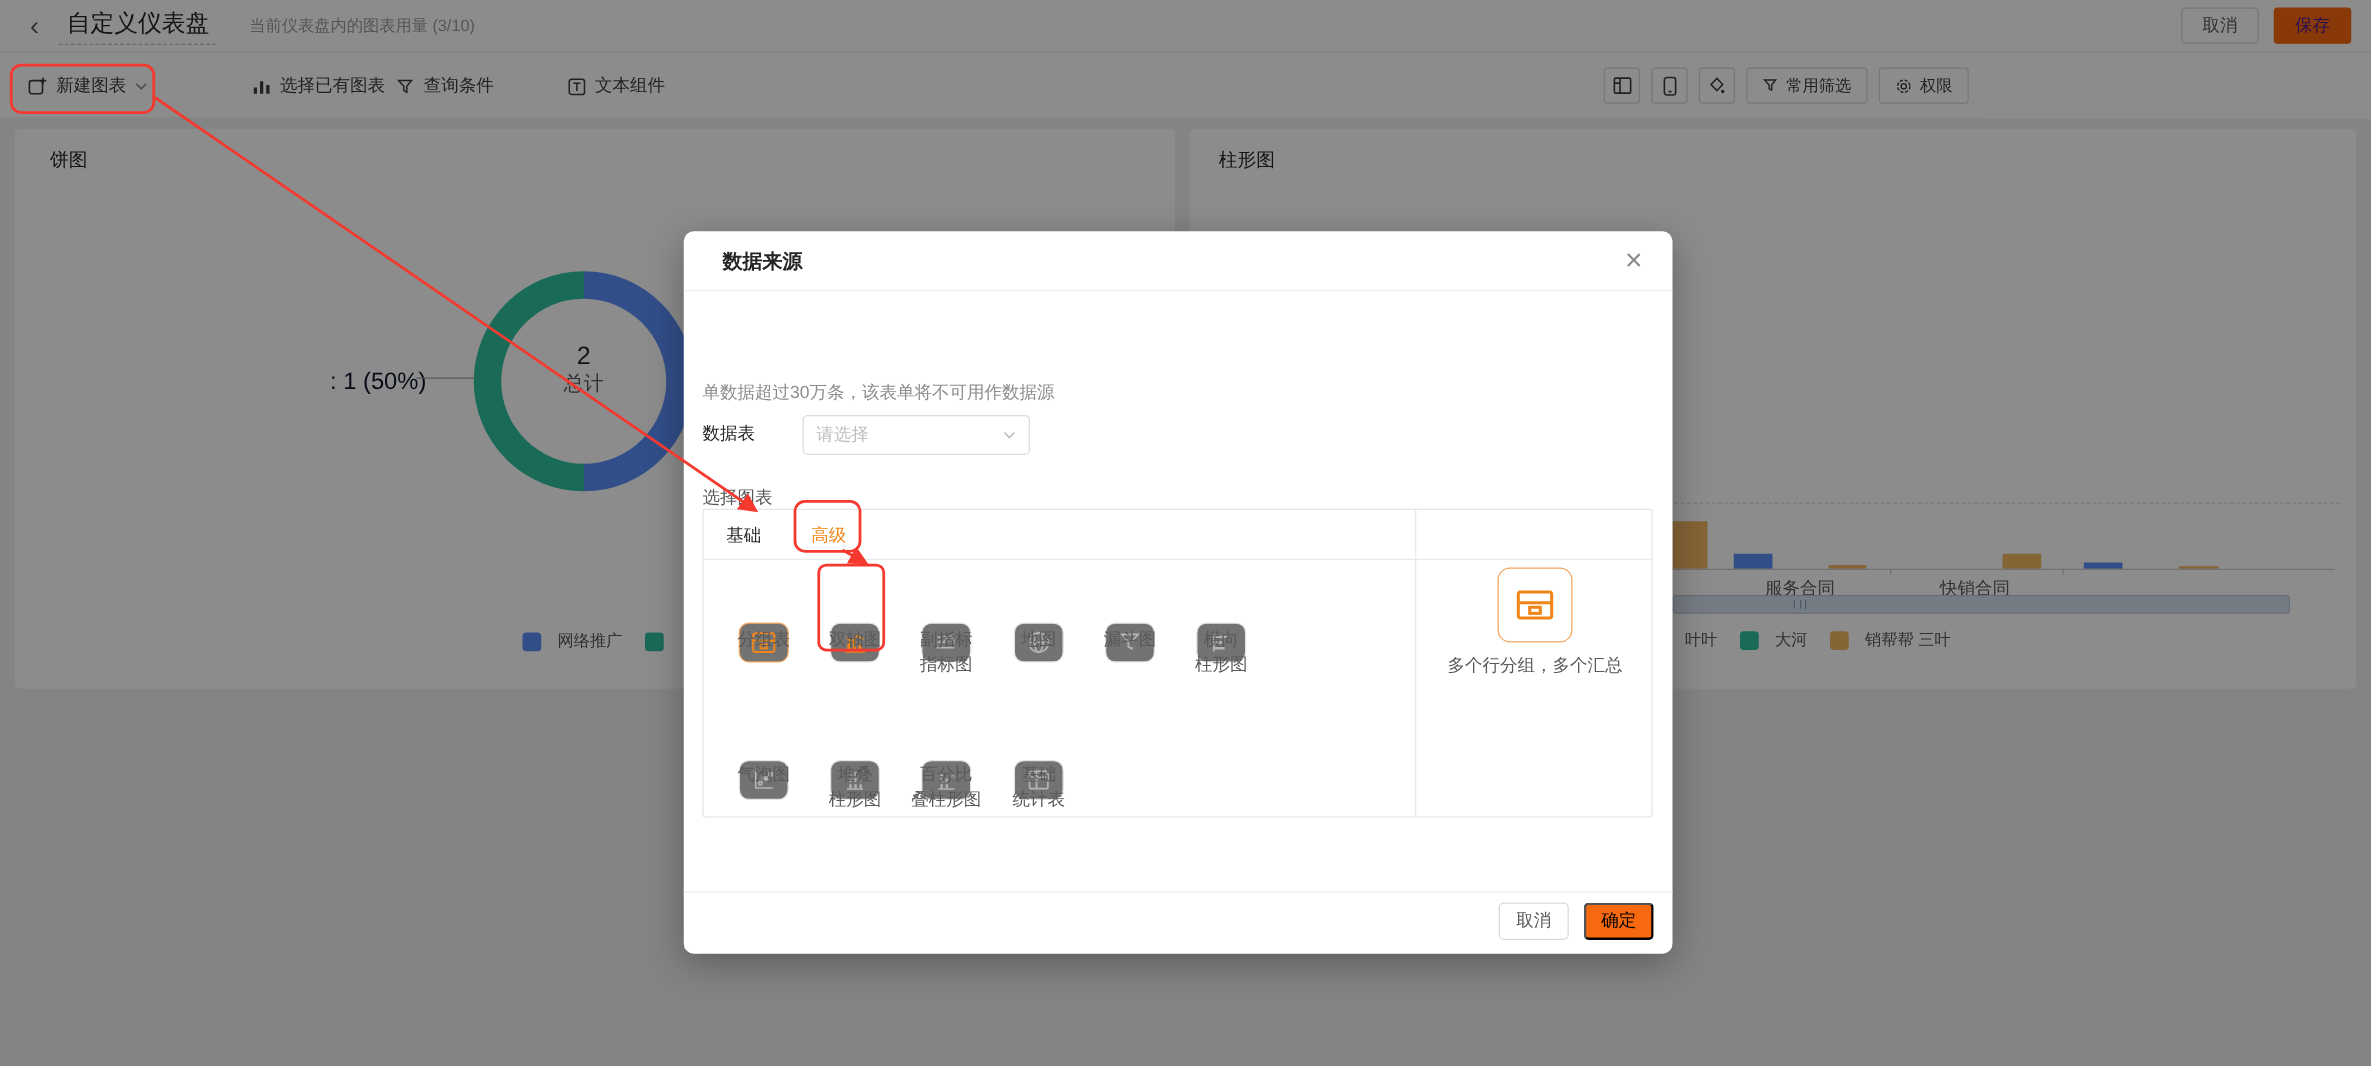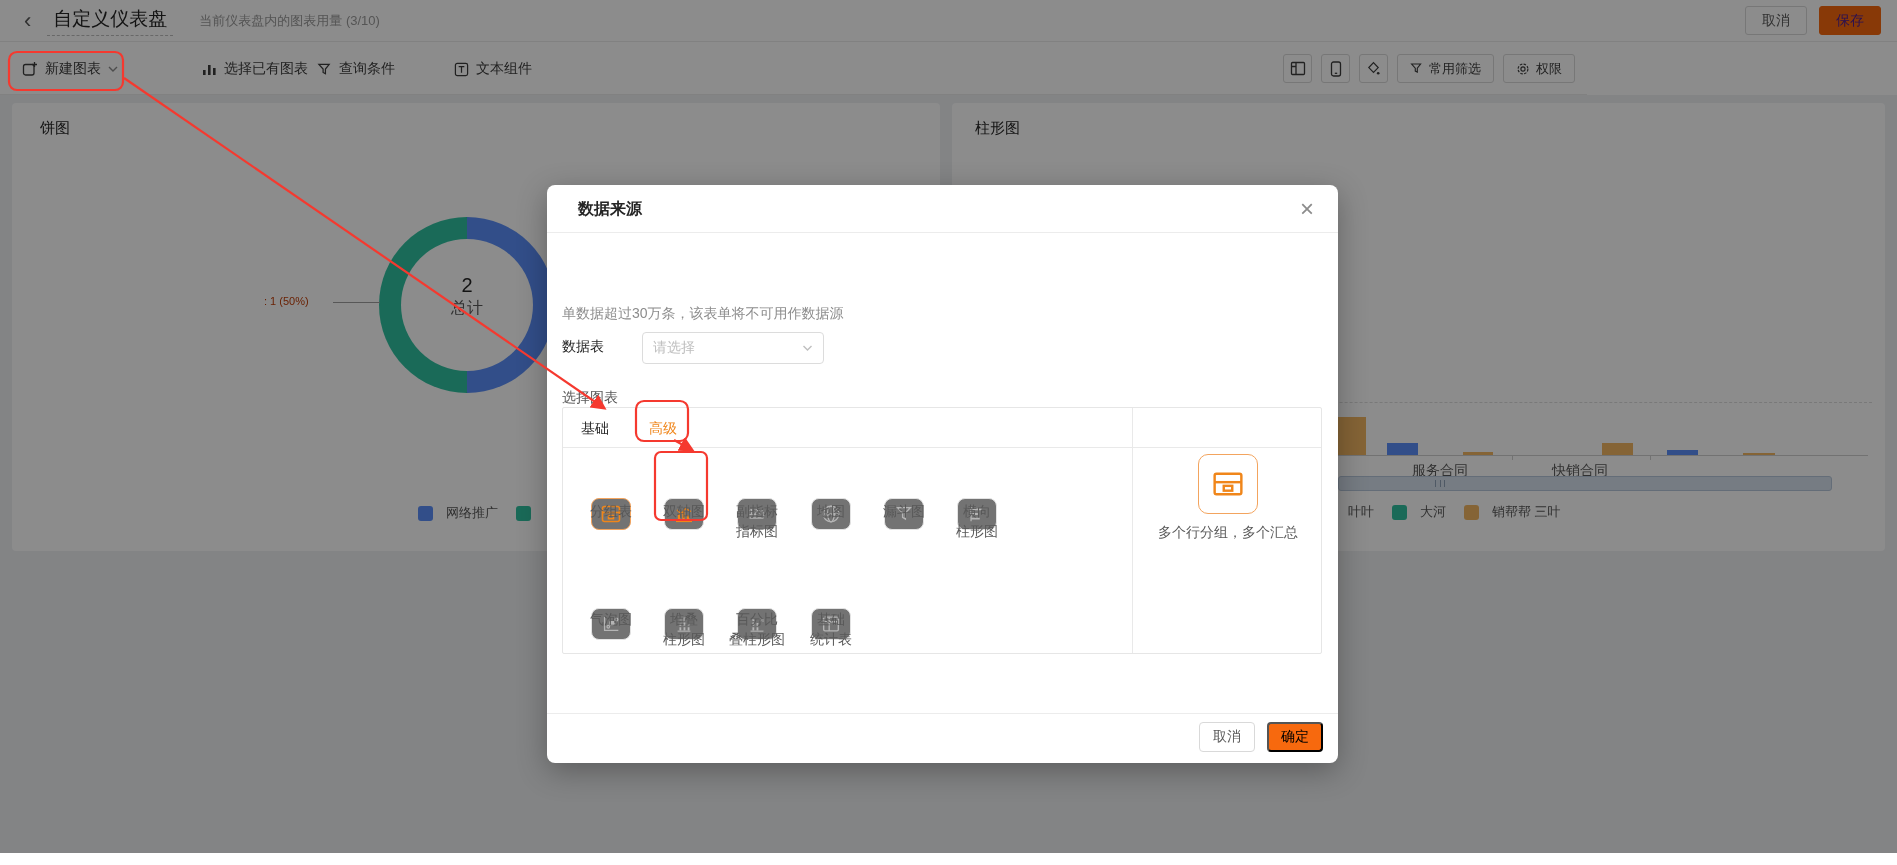--- a/index.html
+++ b/index.html
@@ -39,21 +39,21 @@
   .panel-title { position:absolute; left:28px; top:16px; font-size:15px; color:#262626; }
   .panel-bar .panel-title { left:23px; }
 
   
   .donut { position:absolute; left:367px; top:114px; width:176px; height:176px; border-radius:50%; }
   .donut::after { content:""; position:absolute; left:22px; top:22px; width:132px; height:132px;
                   border-radius:50%; background:#fff; }
   .donut-center { position:absolute; left:375px; top:170px; width:160px; text-align:center; z-index:1; }
   .donut-val { font-size:20px; color:#262626; line-height:24px; }
   .donut-lab { font-size:16px; color:#595959; line-height:22px; }
-  .callout { position:absolute; left:252px; top:192px; font-size:11px; color:#c2410c; }
+  .callout { position:absolute; left:252px; top:192px; font-size:19px; color:#0f172a; }
   .callout-line { position:absolute; left:321px; top:199px; width:47px; height:1px; background:#9e9e9e; }
 
   .legend { position:absolute; display:flex; align-items:center; gap:18px; font-size:13px; color:#595959; }
   .legend-item { display:flex; align-items:center; gap:13px; cursor:pointer; }
   .swatch { width:15px; height:15px; border-radius:3px; flex:none; }
 
   
   .gridline { position:absolute; left:8px; top:299px; width:912px; border-top:1px dashed #dcdcdc; }
   .x-axis { position:absolute; left:8px; top:352px; width:908px; border-top:1px solid #cfcfcf; }
   .x-tick { position:absolute; top:352px; width:1px; height:5px; background:#cfcfcf; }

